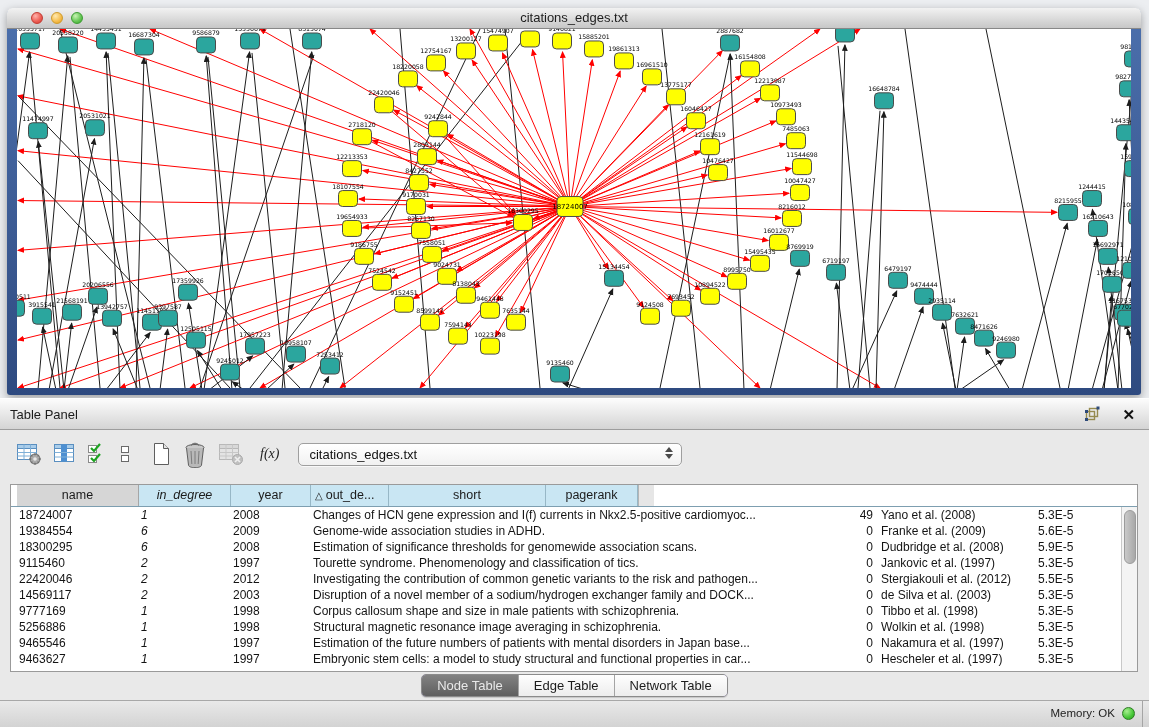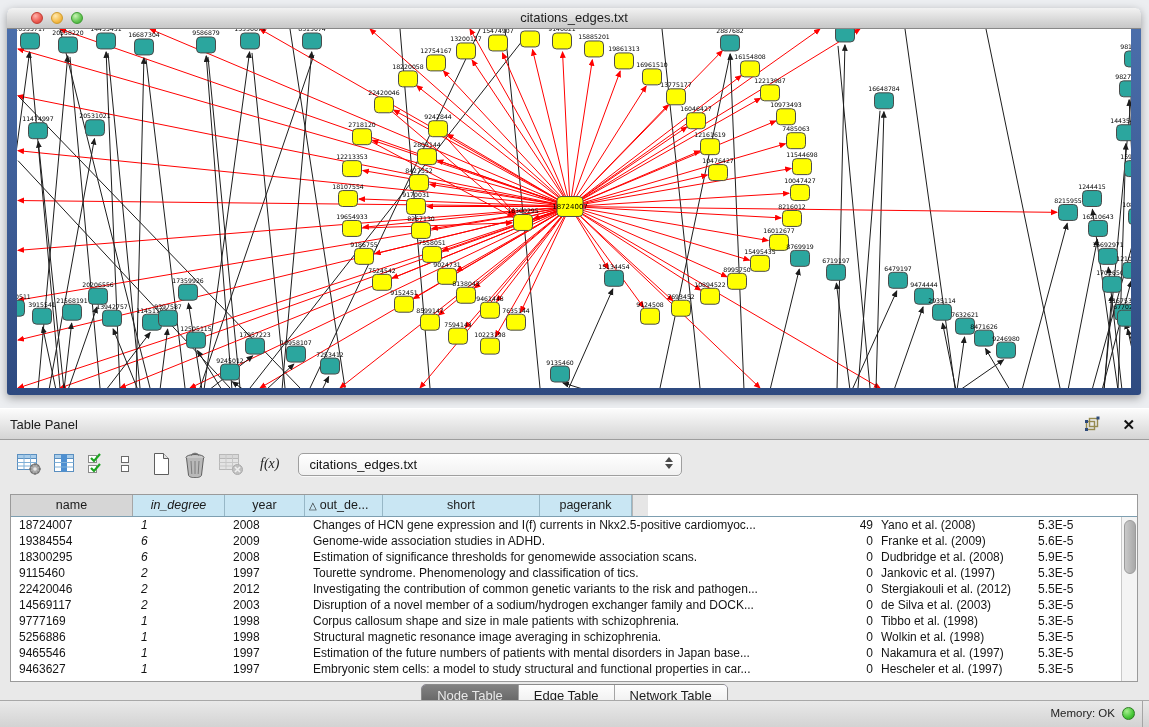--- a/index.html
+++ b/index.html
@@ -31,21 +31,21 @@
     font-size:13px;color:#1d1d1d;
   }
   .net-canvas{
     position:absolute;left:10px;right:10px;top:21px;bottom:7px;
     background:#ffffff;overflow:hidden;
   }
   .net-canvas svg{display:block;width:100%;height:100%;}
 
   
   .table-panel{
-    position:absolute;left:0;top:408px;width:1149px;height:302px;
+    position:absolute;left:0;top:398px;width:1149px;height:302px;
     background:#e9e9e9;
   }
   .panel-header{
     position:absolute;top:0;left:0;right:0;height:30px;
     background:linear-gradient(#fcfcfc,#d4d4d4);
     border-top:1px solid #fff;border-bottom:1px solid #9d9d9d;
     display:flex;align-items:center;
   }
   .panel-title{font-size:13px;color:#1c1c1c;padding-left:10px;}
   .panel-header-icons{margin-left:auto;display:flex;align-items:center;gap:12px;padding-right:14px;}
@@ -66,21 +66,21 @@
   .spin{position:absolute;right:8px;top:3px;display:flex;flex-direction:column;gap:2px;}
   .spin i{display:block;width:0;height:0;border-left:4px solid transparent;border-right:4px solid transparent;}
   .spin .up{border-bottom:5px solid #4a4a4a;}
   .spin .dn{border-top:5px solid #4a4a4a;}
 
   .tbl{
     position:absolute;left:10px;top:86px;width:1128px;height:188px;
     background:#fff;border:1px solid #9a9a9a;box-sizing:border-box;
     display:flex;flex-direction:column;overflow:hidden;
   }
-  .thead{display:flex;height:21px;flex:none;border-bottom:1px solid #7d9eb0;}
+  .thead{display:flex;height:21px;flex:none;border-bottom:1px solid #7d9eb0;padding-left:6px;}
   .th{
     background:#c9e6f3;font-size:12.5px;color:#1b1b1b;text-align:center;
     line-height:20px;border-right:1px solid #97b7c6;box-sizing:border-box;
     overflow:hidden;white-space:nowrap;flex:none;
   }
   .th.gray{background:#d6d6d6;border-right:1px solid #a6a6a6;}
   .th .sort{font-size:10px;margin-right:3px;}
   .c-name{width:122px;} .c-indeg{width:92px;font-style:italic;} .c-year{width:80px;}
   .c-title{flex:1 1 auto !important;} .c-out{width:78px;text-align:right;} .c-short{width:157px;} .c-pr{width:92px;}
   .th-filler{width:15px;background:#e6e6e6;border-left:1px solid #b5b5b5;flex:none;}

